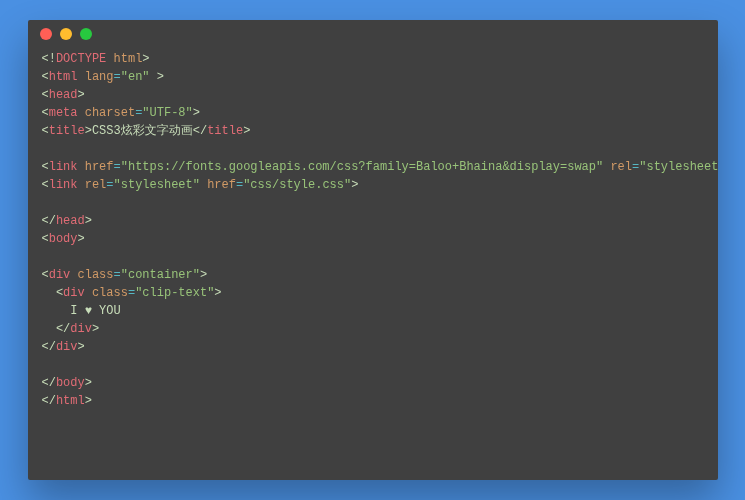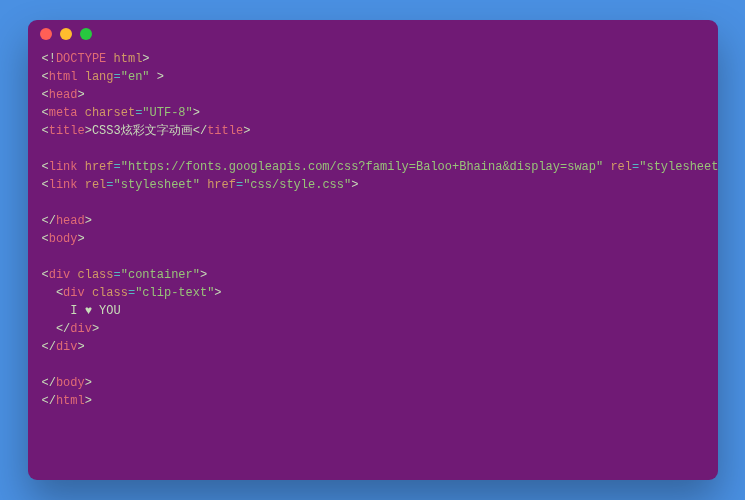--- a/index.html
+++ b/index.html
@@ -7,24 +7,24 @@
   background: #4a90e2;
   width: 745px;
   height: 500px;
   display: flex;
   align-items: center;
   justify-content: center;
   font-family: Menlo, Monaco, Consolas, "Courier New", monospace;
   font-size: 12px;
 }
 .window {
-  background: #701a75;
+  background: #404040;
   width: 690px;
   height: 460px;
-  border-radius: 9px;
+  border-radius: 2px;
   box-shadow: 0 20px 40px rgba(0,0,0,0.3);
   overflow: hidden;
 }
 .titlebar {
   height: 28px;
   padding: 8px 12px;
   display: flex;
   align-items: center;
   gap: 8px;
 }

